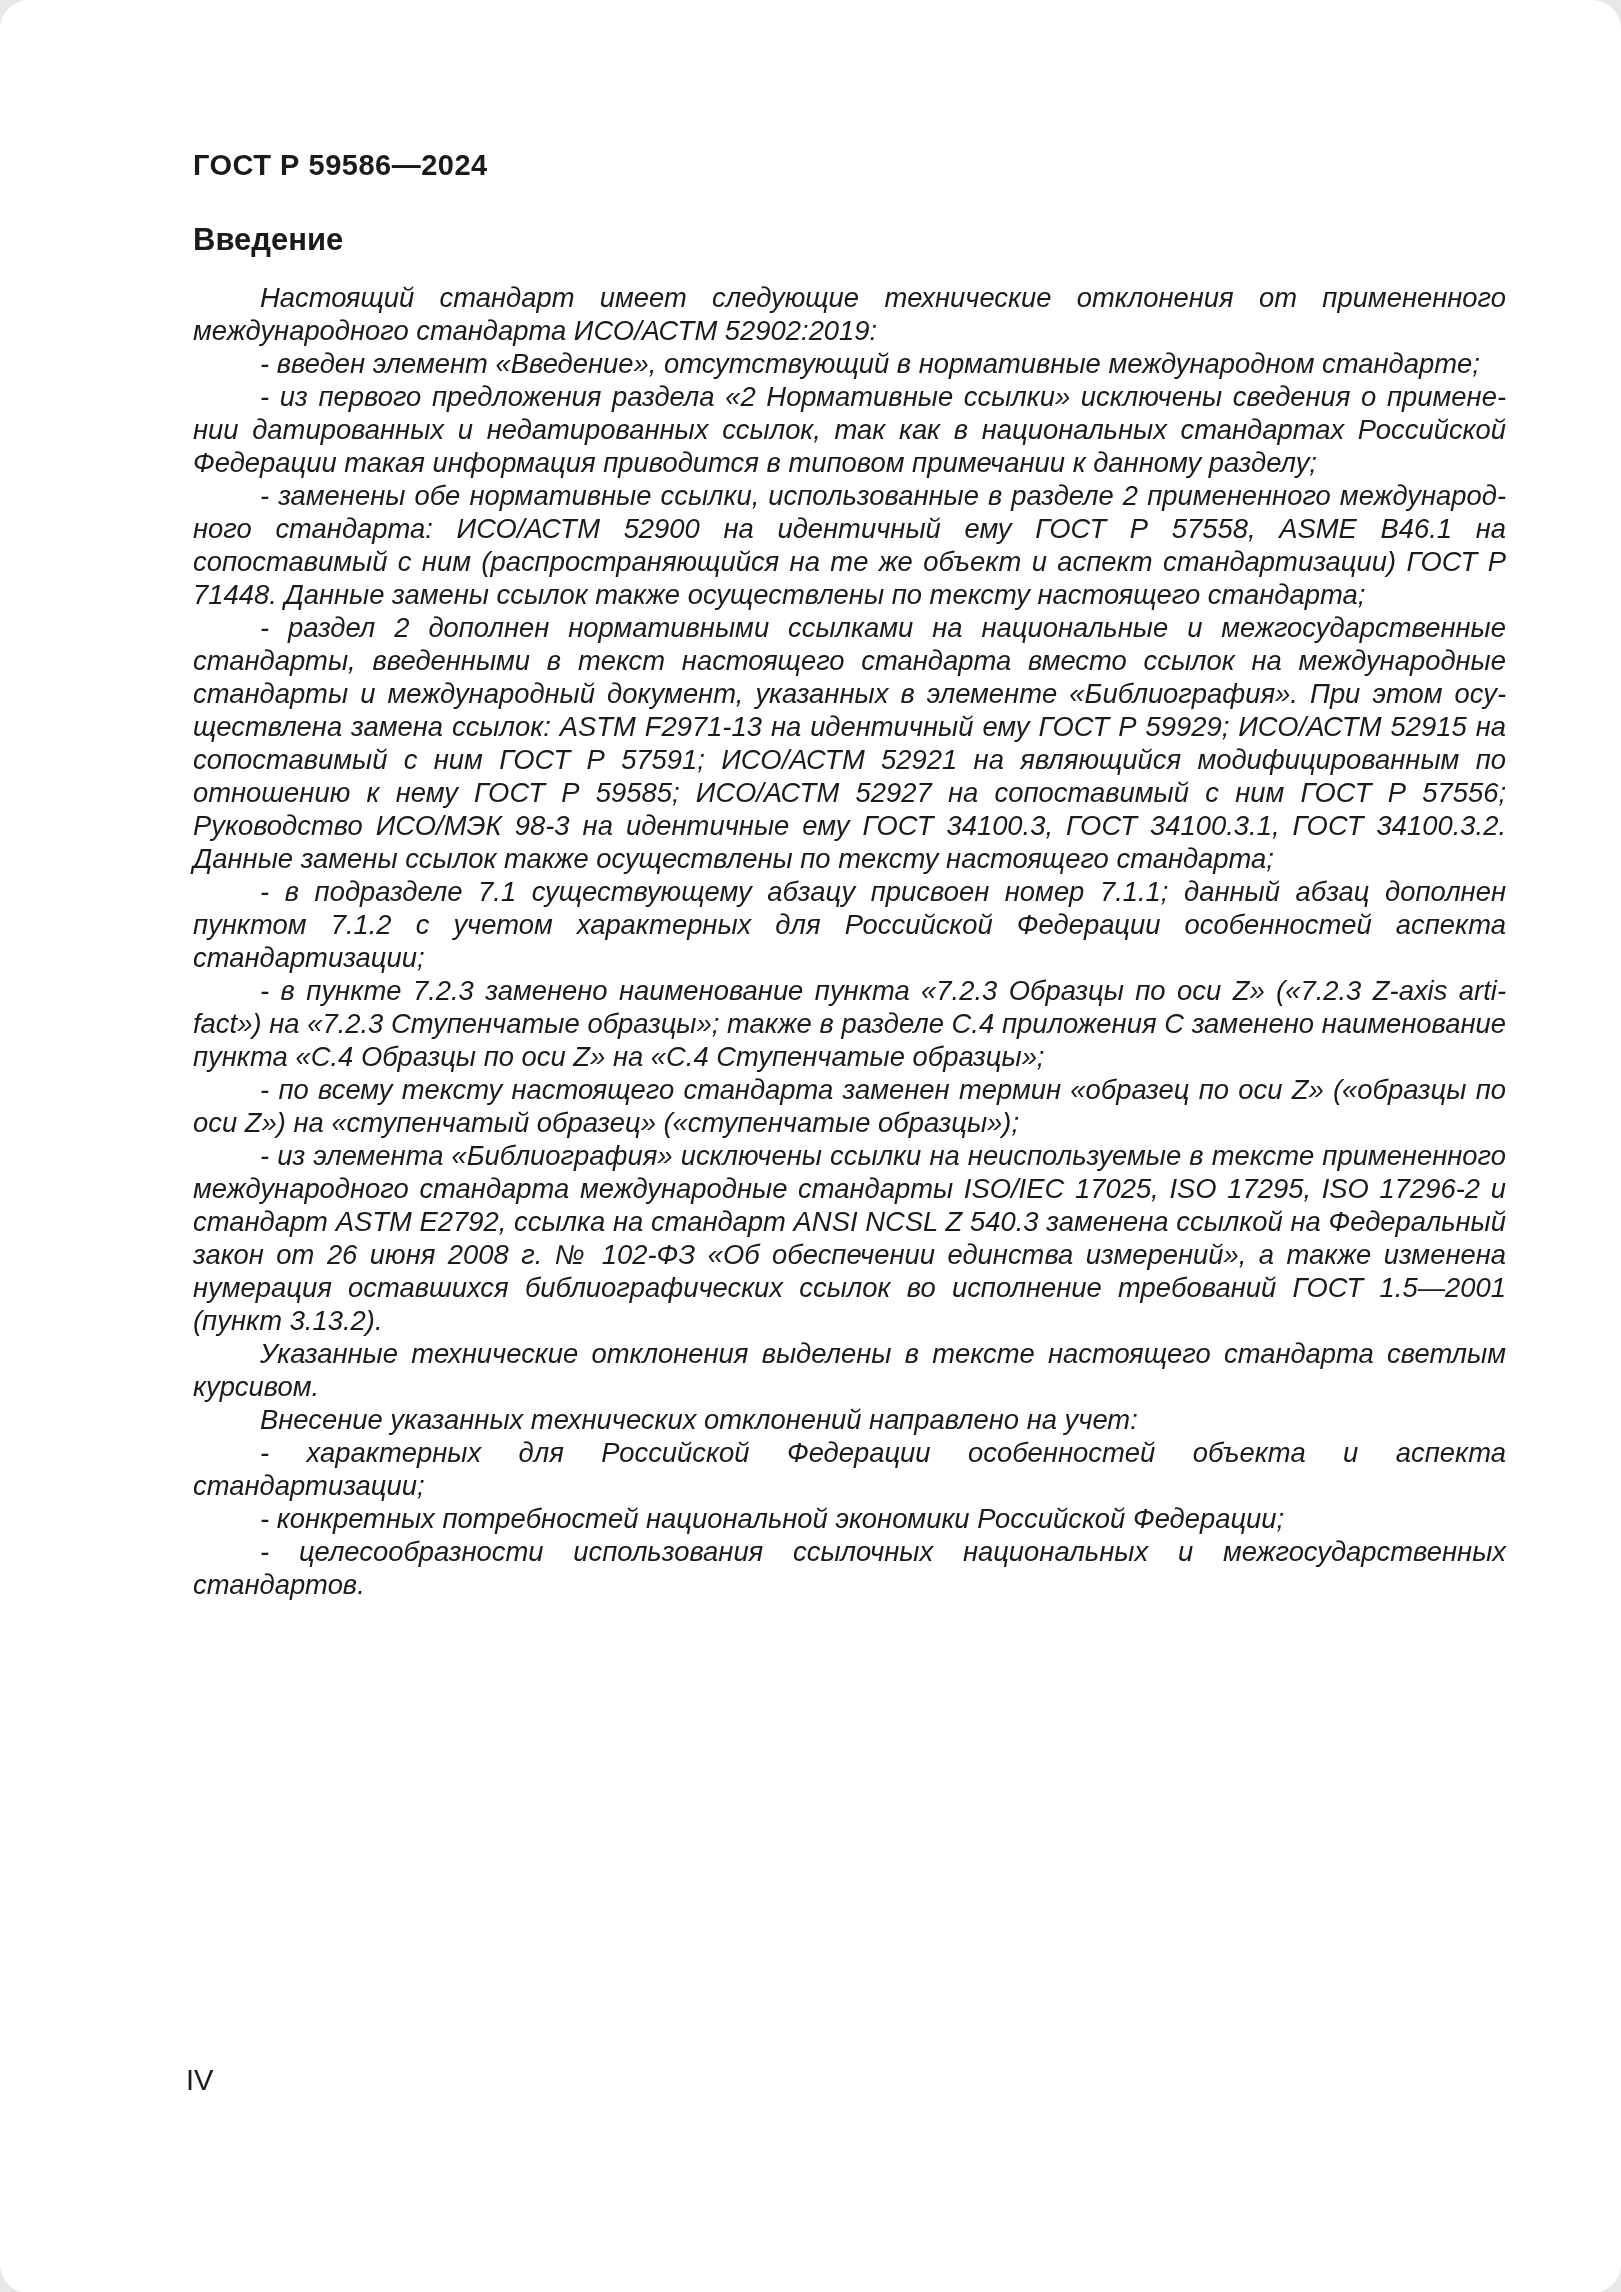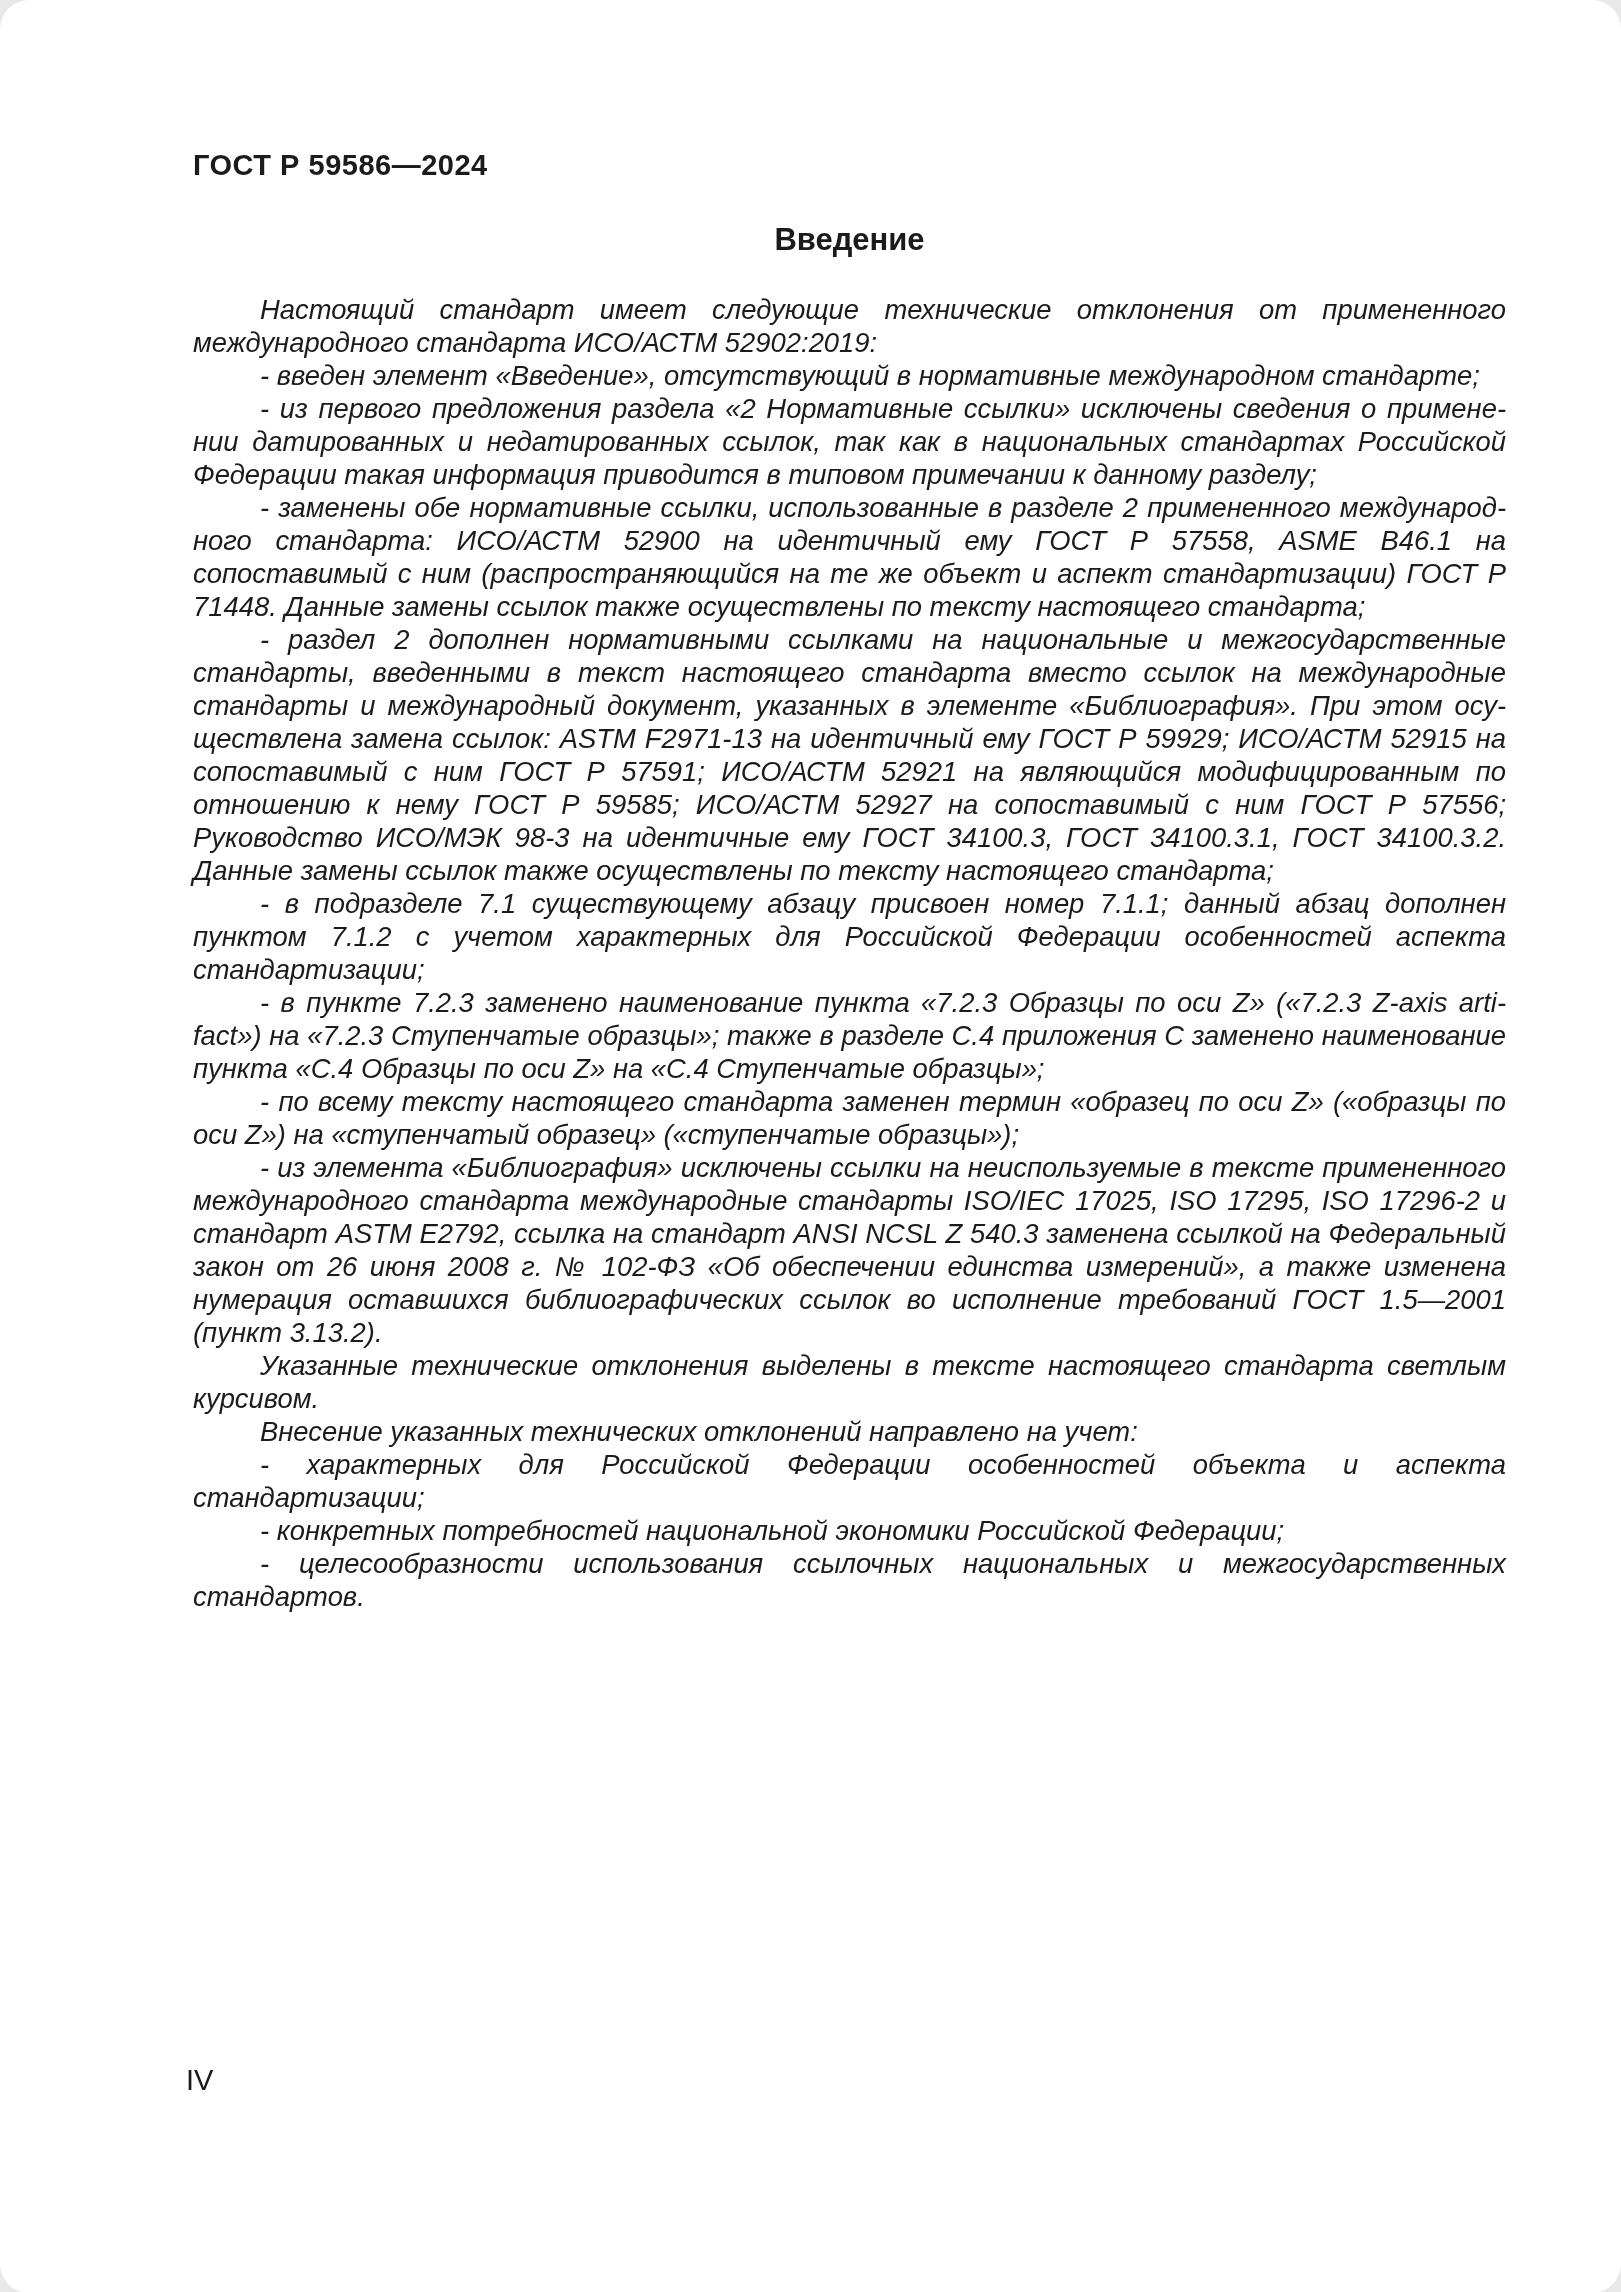--- a/index.html
+++ b/index.html
@@ -25,35 +25,33 @@
     font-size: 29px;
     font-weight: 700;
     letter-spacing: 0.5px;
     white-space: nowrap;
   }
   .doc-title {
     position: absolute;
     left: 193px;
     top: 222px;
     width: 1313px;
-    text-align: center;
     font-size: 31px;
     font-weight: 700;
   }
   .doc-body {
     position: absolute;
     left: 193px;
     top: 281px;
     width: 1313px;
     font-size: 27.4px;
     line-height: 33px;
     font-style: italic;
     text-align: justify;
     hyphens: manual;
-    margin-top: 12px;
   }
   .doc-body p {
     margin: 0;
     padding: 0;
     text-indent: 67px;
   }
   .page-number {
     position: absolute;
     left: 186px;
     top: 2064px;

